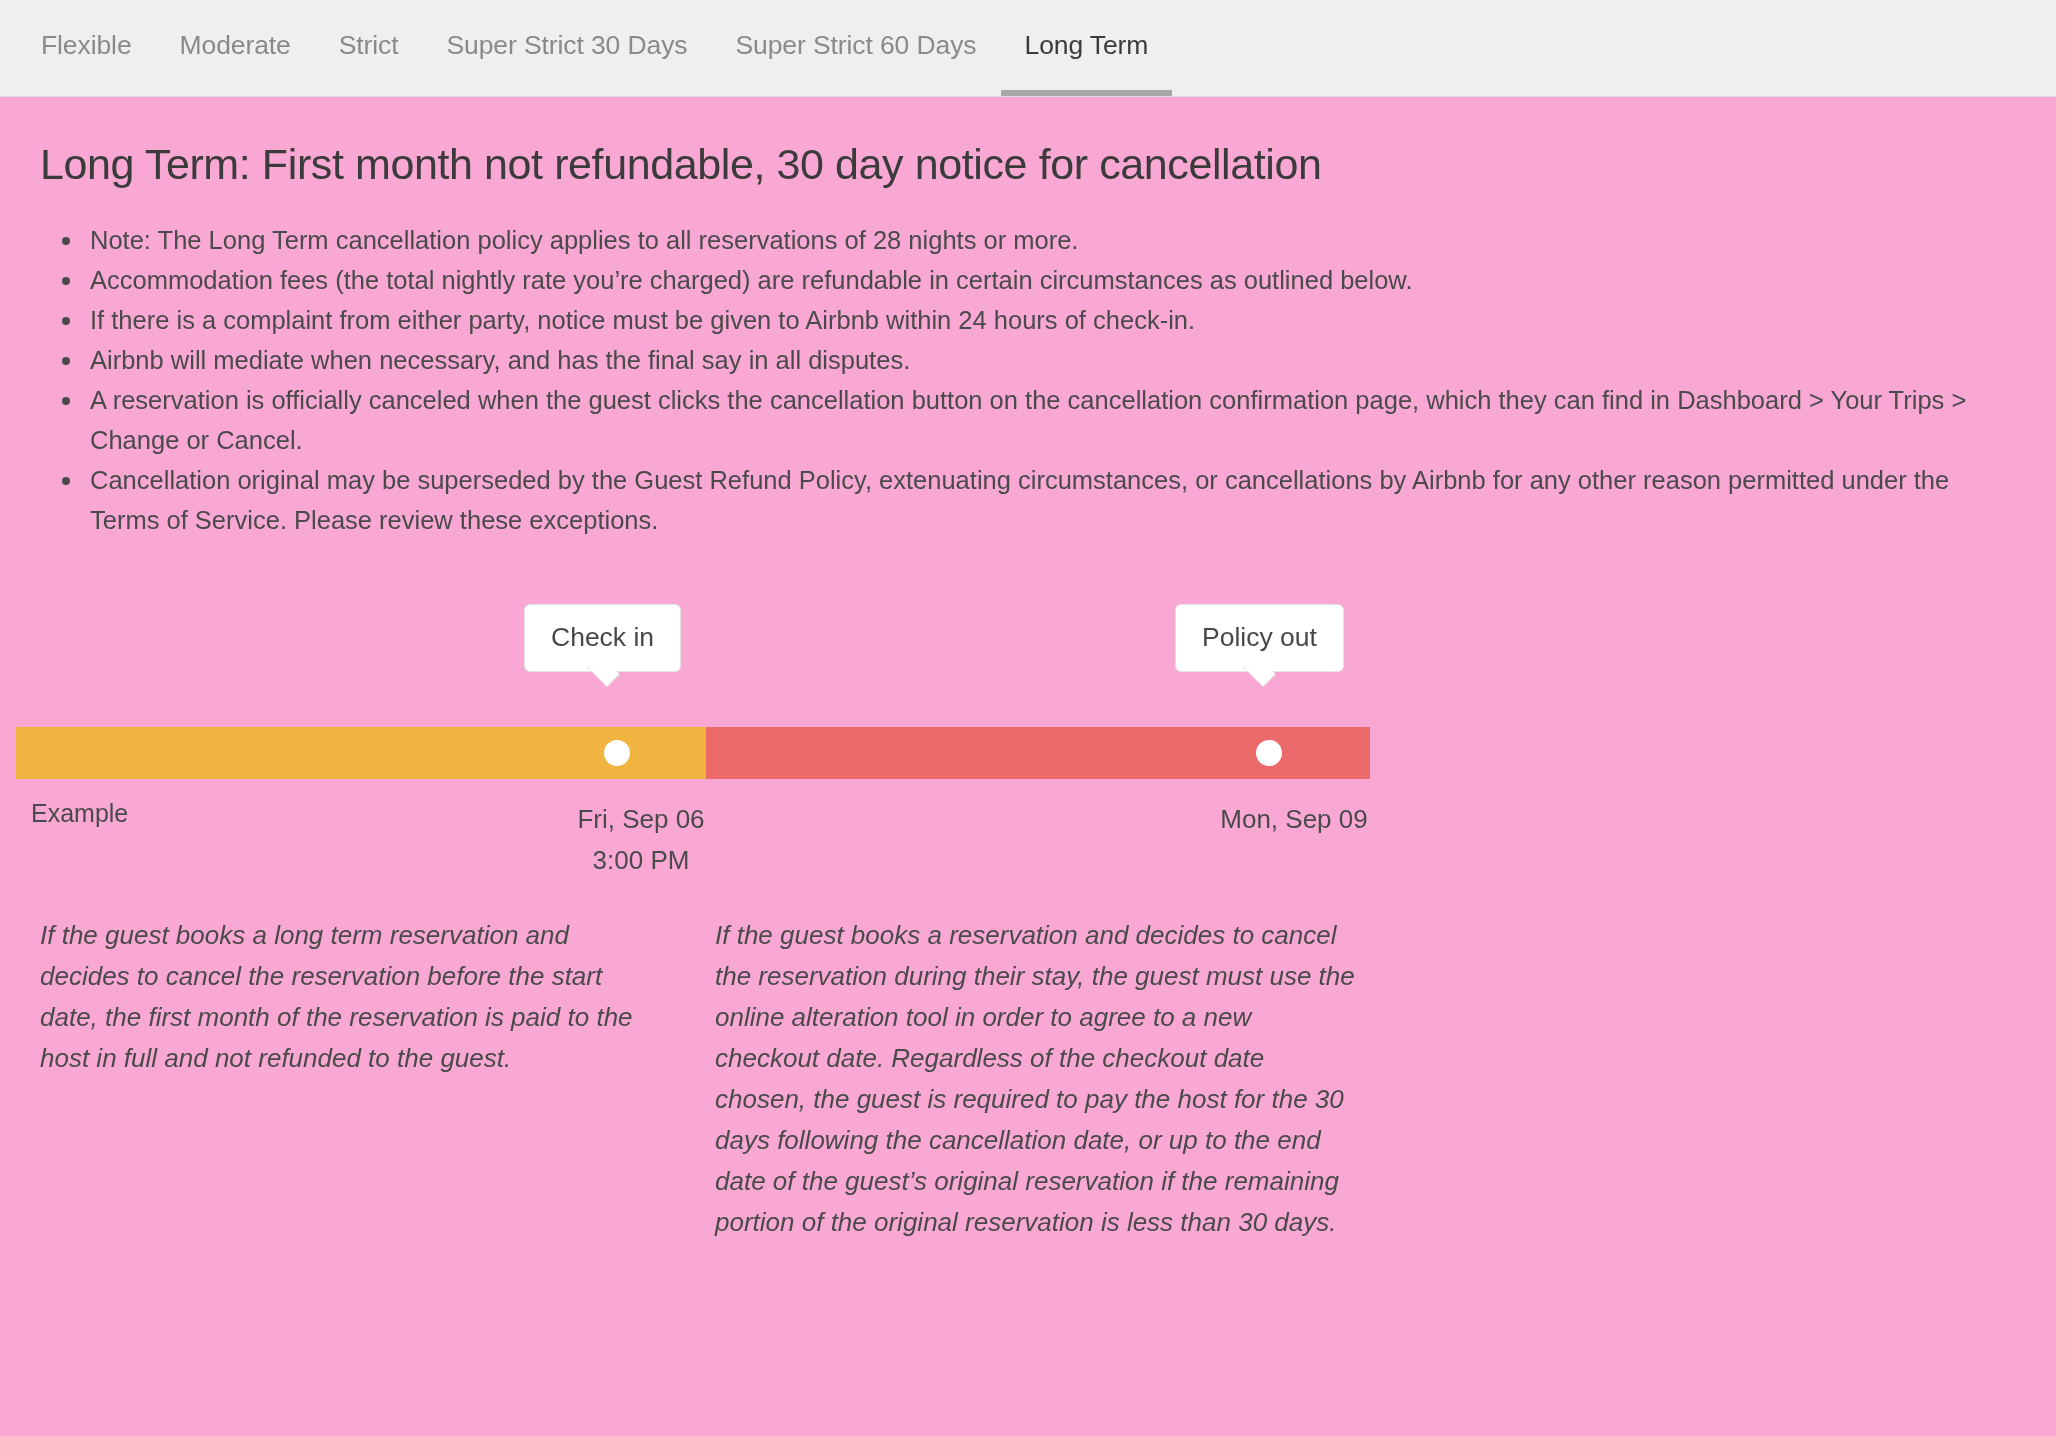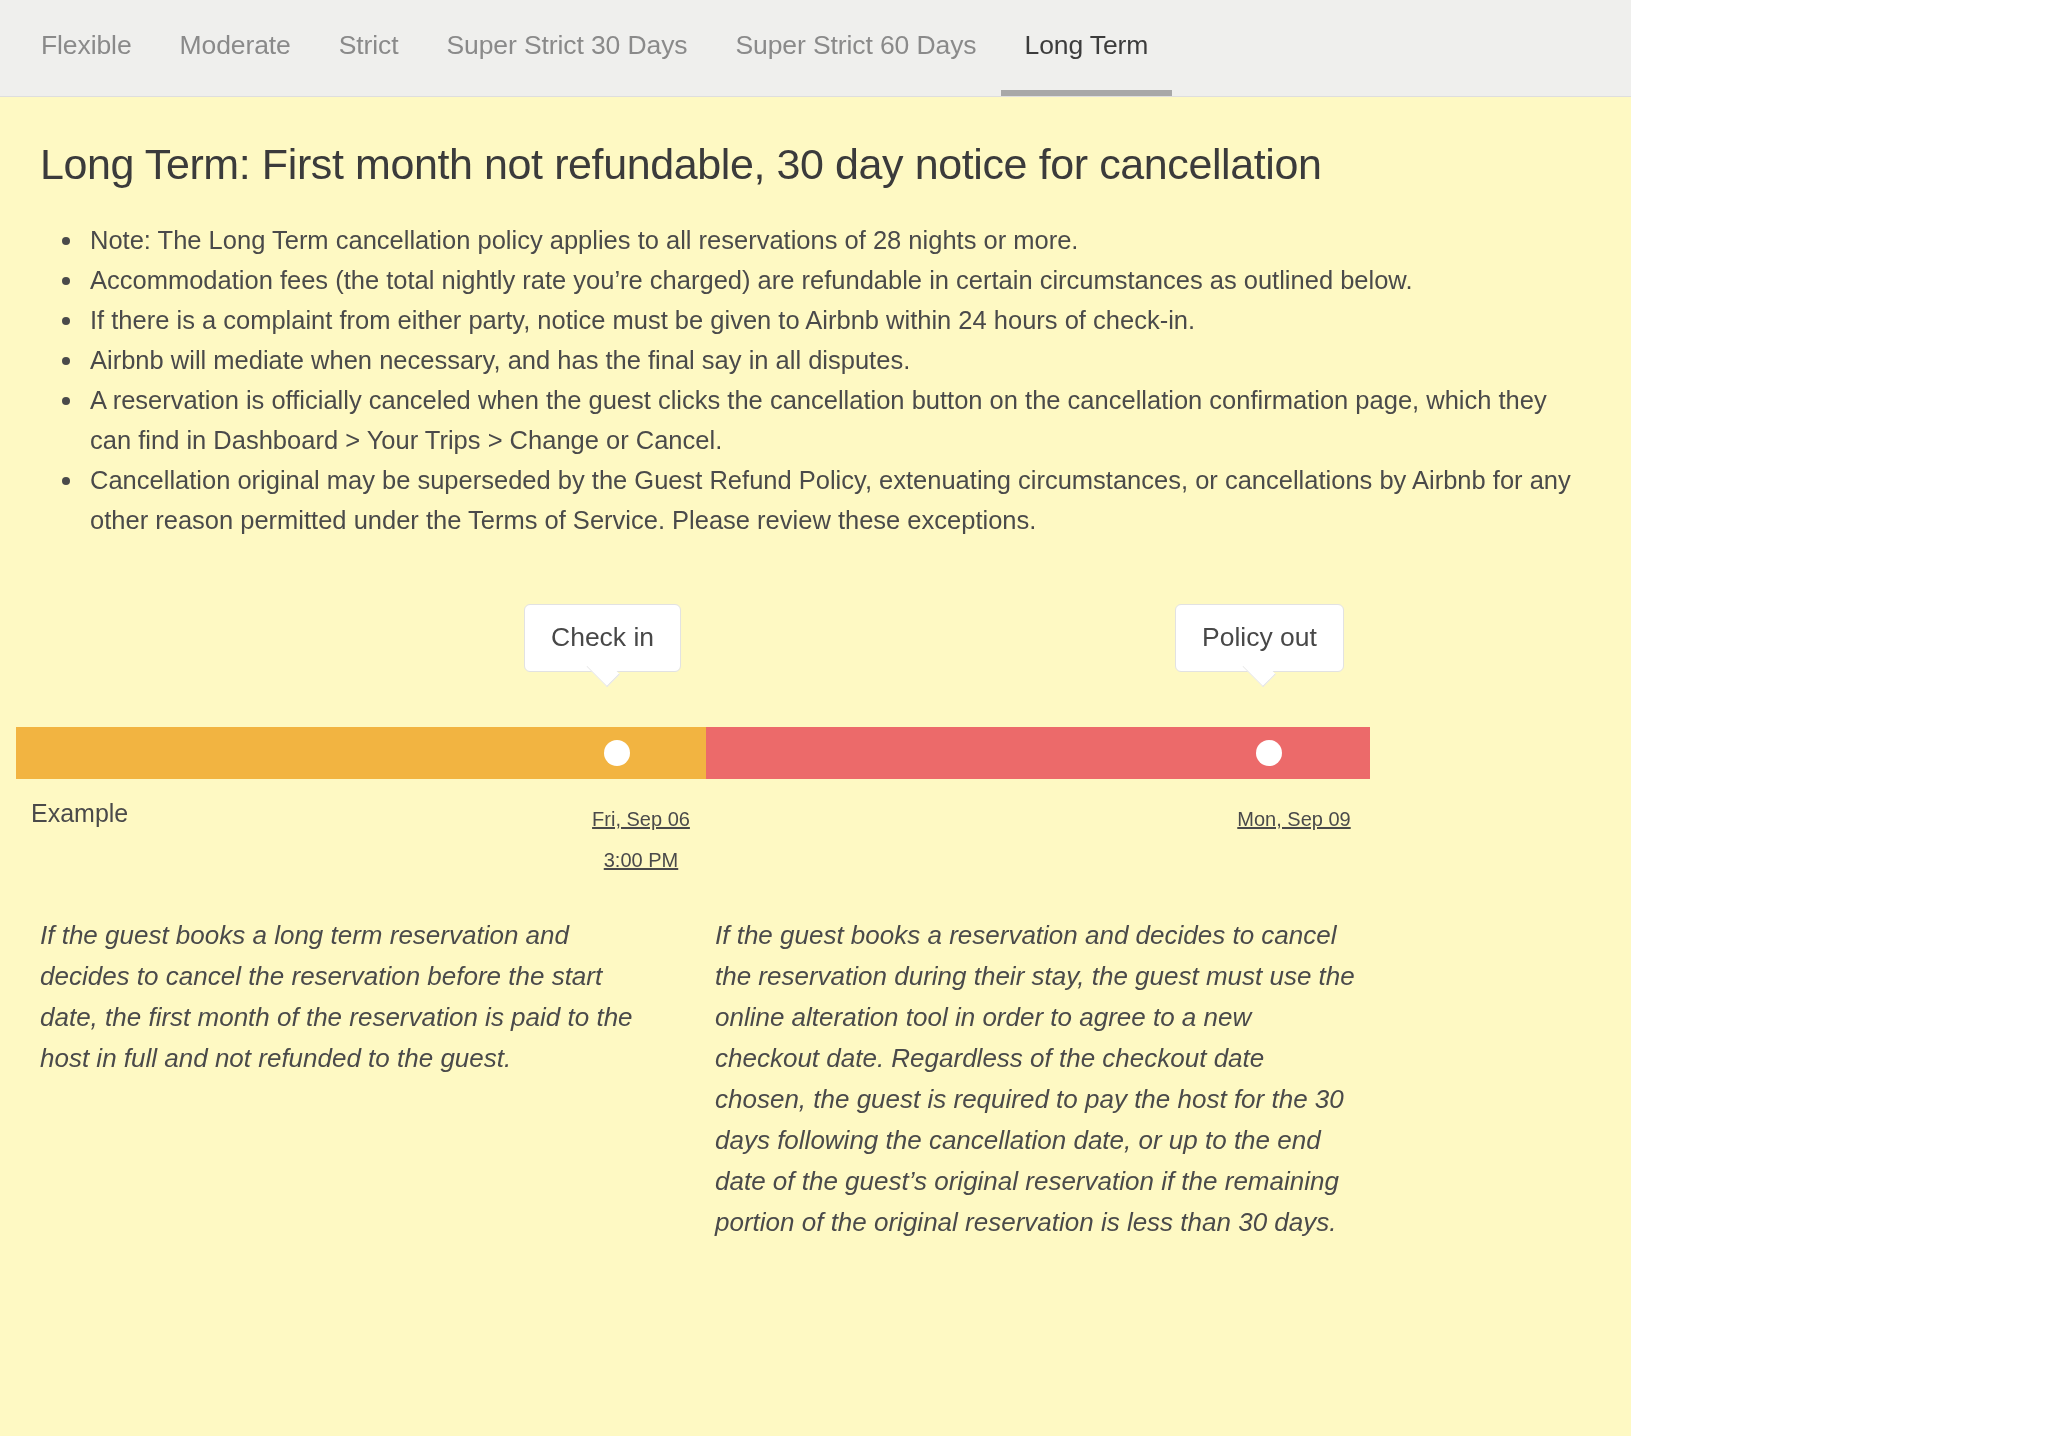--- a/index.html
+++ b/index.html
@@ -3,21 +3,21 @@
 <meta charset="utf-8">
 <style>
   * { box-sizing: border-box; }
   html, body {
     margin: 0; padding: 0;
     width: 2056px; height: 1436px;
     background: #ffffff;
     font-family: "Liberation Sans", sans-serif;
     -webkit-font-smoothing: antialiased;
   }
-  .page { position: relative; width: 1631px; height: 1436px; overflow: hidden; background:#fef9c3; }
+  .page { position: relative; width: 2056px; height: 1436px; overflow: hidden; background:#f9a8d4; }
 
   
   .tabbar {
     position: relative;
     height: 97px;
     background: #efefed;
     border-bottom: 1px solid #dedede;
     display: flex;
     align-items: flex-start;
     padding-left: 30px;
@@ -138,25 +138,24 @@
 
   .labels { position: absolute; top: 195px; left: 0; width: 1354px; }
   .label-example {
     position: absolute; left: -9px; top: 0;
     font-size: 25px; color: #4a4a4a; text-align: center;
   }
   .label-date {
     position: absolute;
     top: 0;
     text-align: center;
-    font-size: 20px;
+    font-size: 26px;
     color: #4a4a4a;
     line-height: 41px;
     width: 300px;
-    text-decoration: underline;
   }
   #label-checkin { left: 451px; }
   #label-checkout { left: 1104px; }
 
   
   .columns {
     position: relative;
     margin-top: 21px;
     display: flex;
   }

